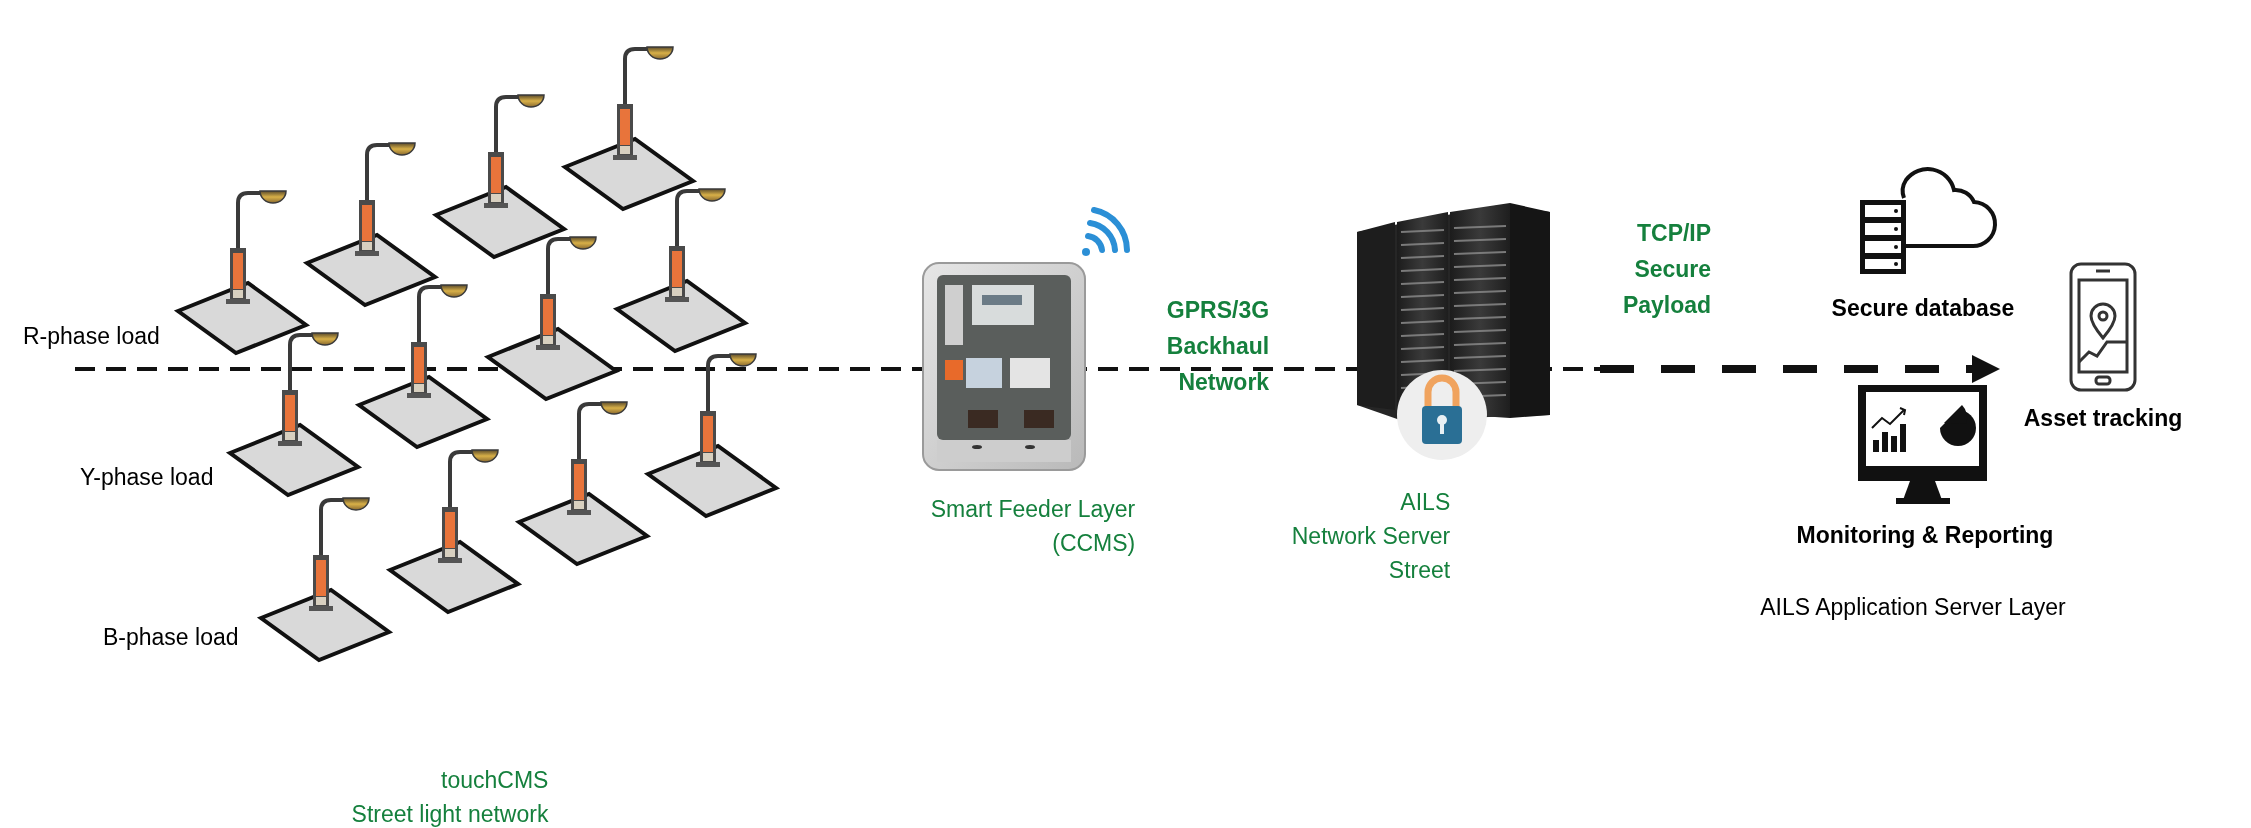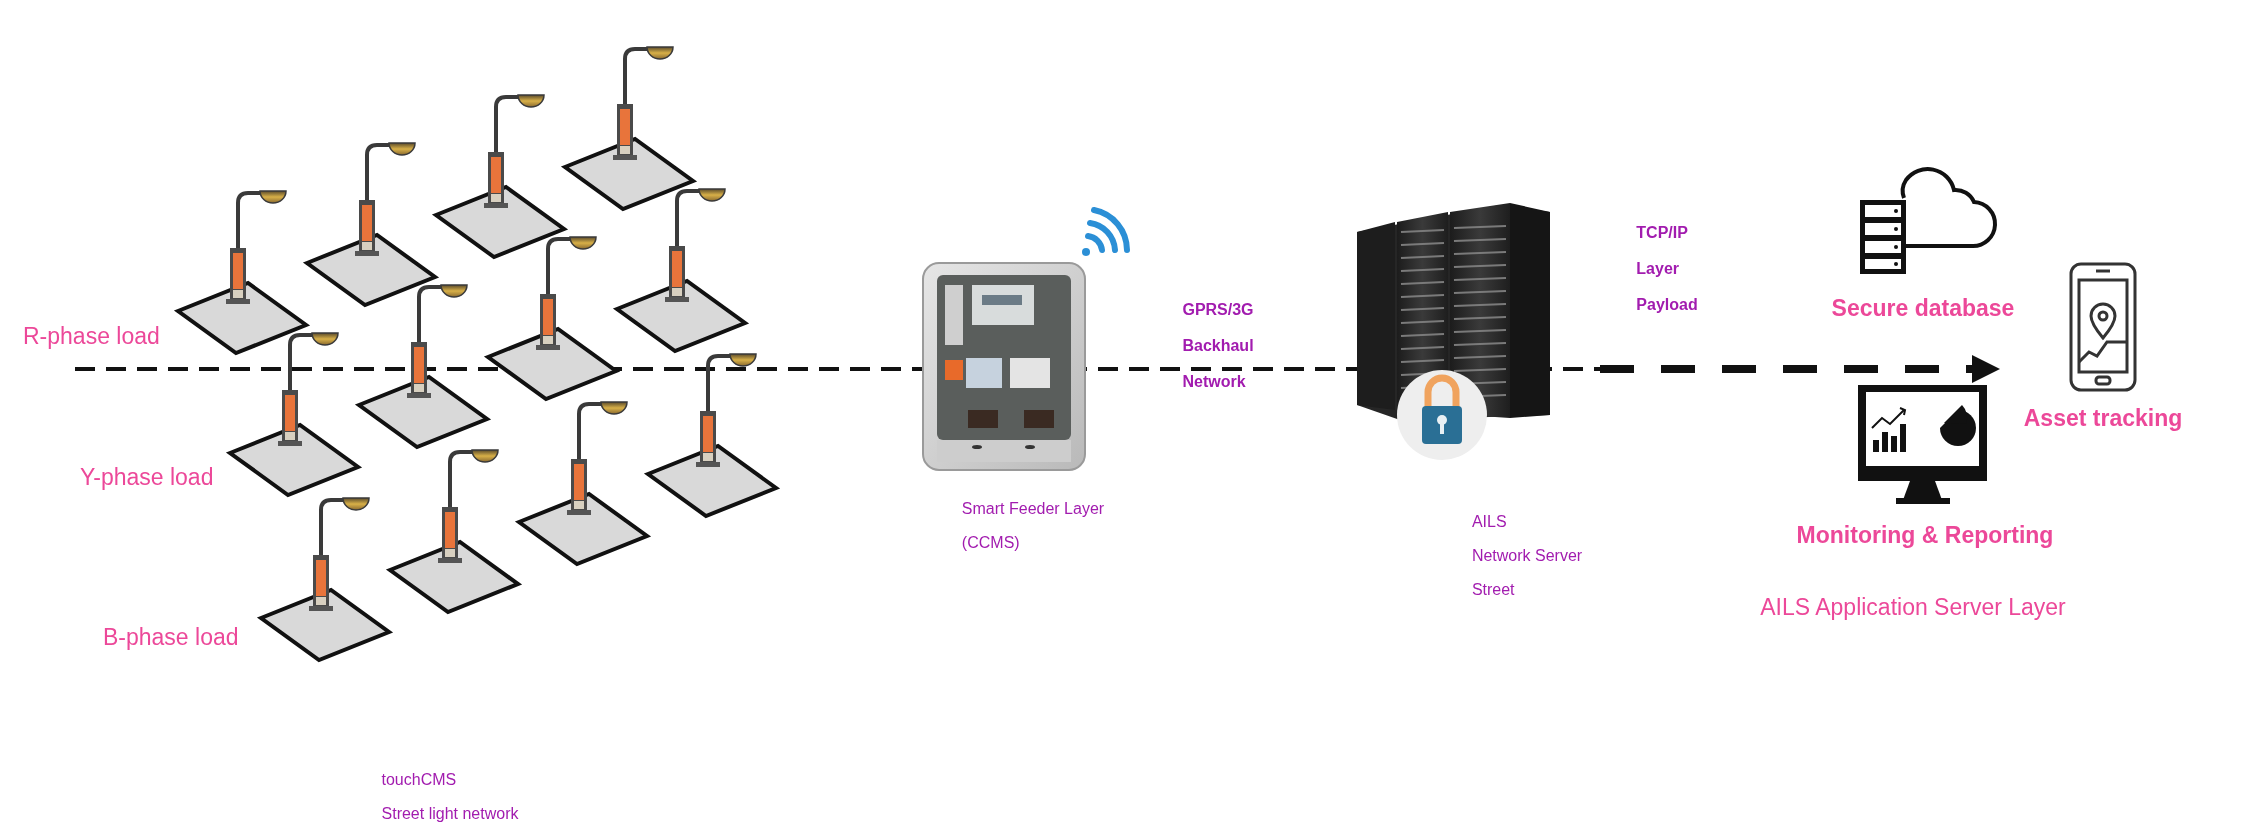--- a/index.html
+++ b/index.html
@@ -1,22 +1,22 @@
 <!DOCTYPE html>
 <html><head>
 <meta charset="utf-8">
 <style>
   html, body { margin: 0; padding: 0; background: #ffffff; }
   body { width: 2251px; height: 828px; position: relative; overflow: hidden;
          font-family: "Liberation Sans", sans-serif; color: #1a1a1a; }
   #stage { position: absolute; left: 0; top: 0; width: 2251px; height: 828px; }
-  .lbl { position: absolute; white-space: nowrap; font-size: 23px; line-height: 28px; color: #ec4899; }
+  .lbl { position: absolute; white-space: nowrap; font-size: 23px; line-height: 28px; color: #000000; }
   .lbl.center { text-align: center; transform: translateX(-50%); }
   .lbl.bold { font-weight: bold; }
-  .stack { position: absolute; transform: translateX(-50%); text-align: left; font-size: 16px; line-height: 34px; color: #a21caf; }
+  .stack { position: absolute; transform: translateX(-50%); text-align: right; font-size: 23px; line-height: 34px; color: #15803d; }
   .stack.bold { font-weight: bold; line-height: 36px; }
   .stack span { display: block; white-space: nowrap; }
 </style>
 </head>
 <body>
 
 <svg id="stage" width="2251" height="828" viewBox="0 0 2251 828" xmlns="http://www.w3.org/2000/svg">
   <defs>
     <linearGradient id="cabGrad" x1="0" y1="0" x2="1" y2="1">
       <stop offset="0" stop-color="#e6e6e6"></stop>
@@ -271,28 +271,28 @@
   <span>Smart Feeder Layer</span>
   <span>(CCMS)</span>
 </div>
 
 <div class="stack bold" style="left:1218px; top:292px;">
   <span>GPRS/3G</span>
   <span>Backhaul</span>
   <span>Network</span>
 </div>
 
-<div class="stack" style="left:1527px; top:485px;margin-top:20px;">
+<div class="stack" style="left:1371px; top:485px;">
   <span>AILS</span>
   <span>Network Server</span>
   <span>Street</span>
 </div>
 
 <div class="stack bold" style="left:1667px; top:215px;">
   <span>TCP/IP</span>
-  <span>Layer</span>
+  <span>Secure</span>
   <span>Payload</span>
 </div>
 
 <div class="lbl center bold" style="left:1923px; top:294px;">Secure database</div>
 <div class="lbl center bold" style="left:2103px; top:404px;text-align:center;">Asset tracking</div>
 <div class="lbl center bold" style="left:1925px; top:521px;">Monitoring &amp; Reporting</div>
 <div class="lbl center" style="left:1913px; top:593px;text-align:right;">AILS Application Server Layer</div>
 
 </body></html>

